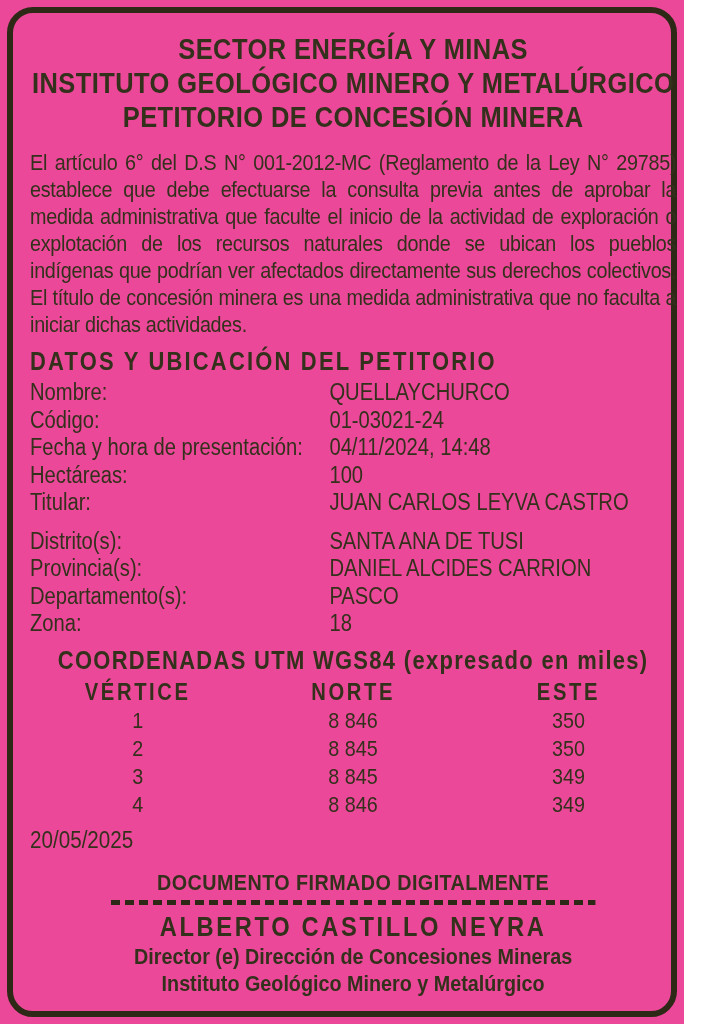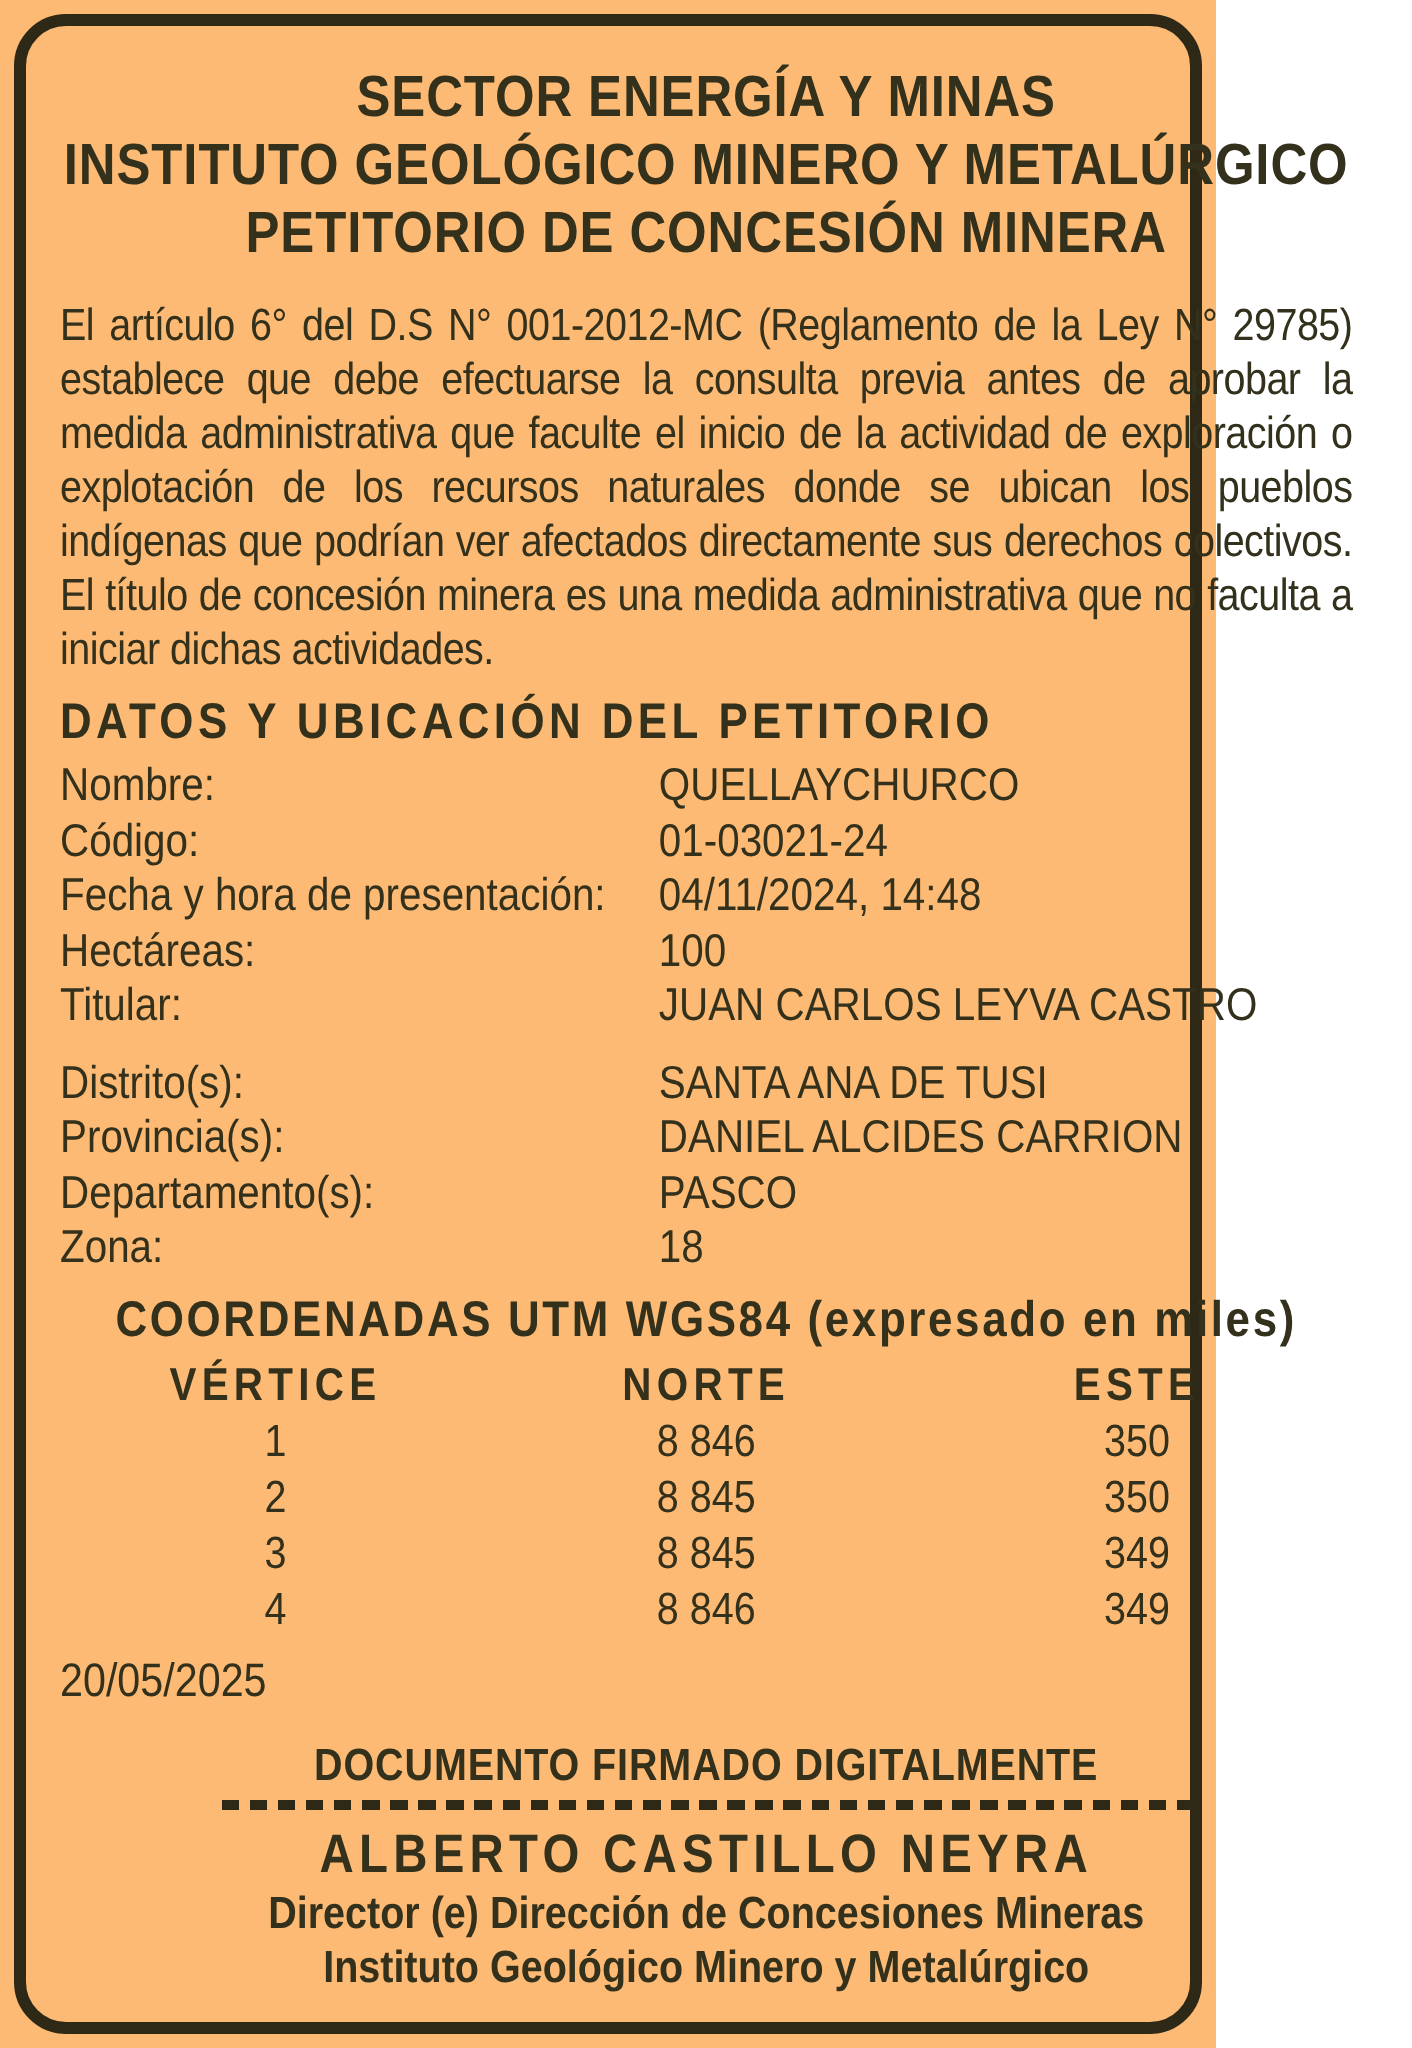--- a/index.html
+++ b/index.html
@@ -8,23 +8,23 @@
     padding: 0;
     width: 706px;
     height: 1024px;
     background: #ffffff;
     font-family: "Liberation Sans", sans-serif;
     color: #33301c;
     overflow: hidden;
   }
   .page {
     position: relative;
-    width: 608px;
+    width: 684px;
     height: 1024px;
-    background: #fdba74;
+    background: #ec4899;
   }
   .doc-border {
     position: absolute;
     left: 7px; top: 7px; right: 7px; bottom: 7px;
     border: 6px solid #2e2916;
     border-radius: 26px;
     pointer-events: none;
   }
   
   .content {

